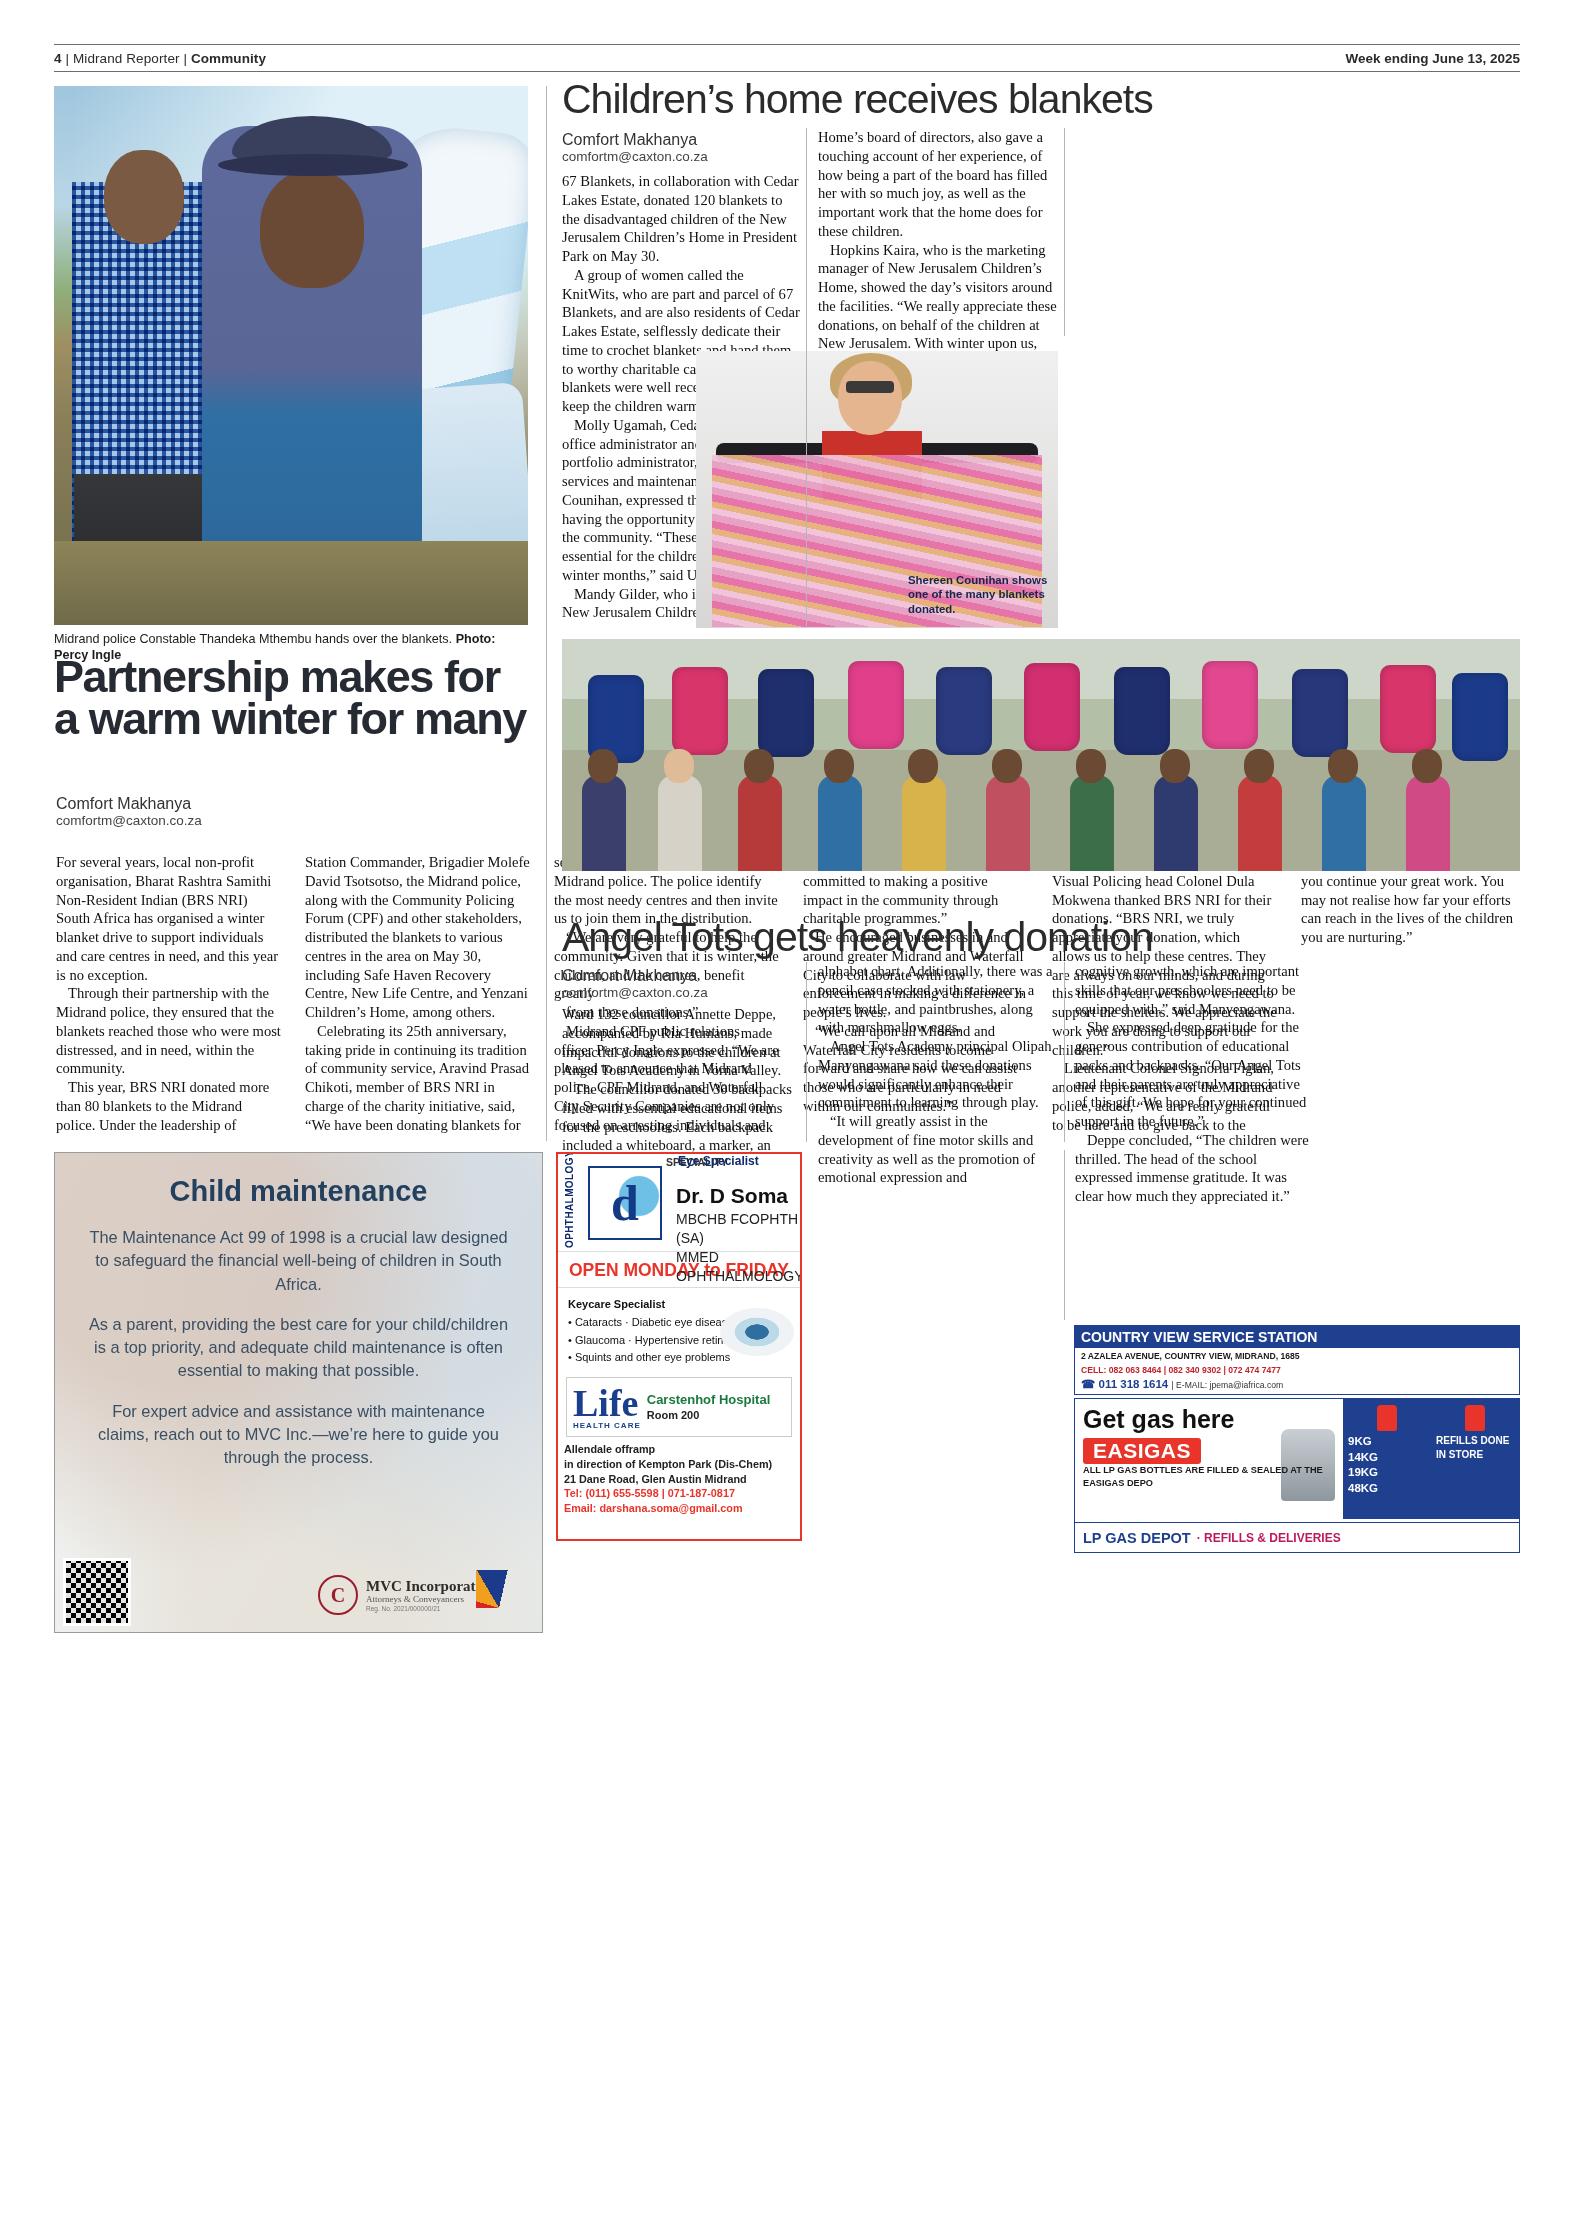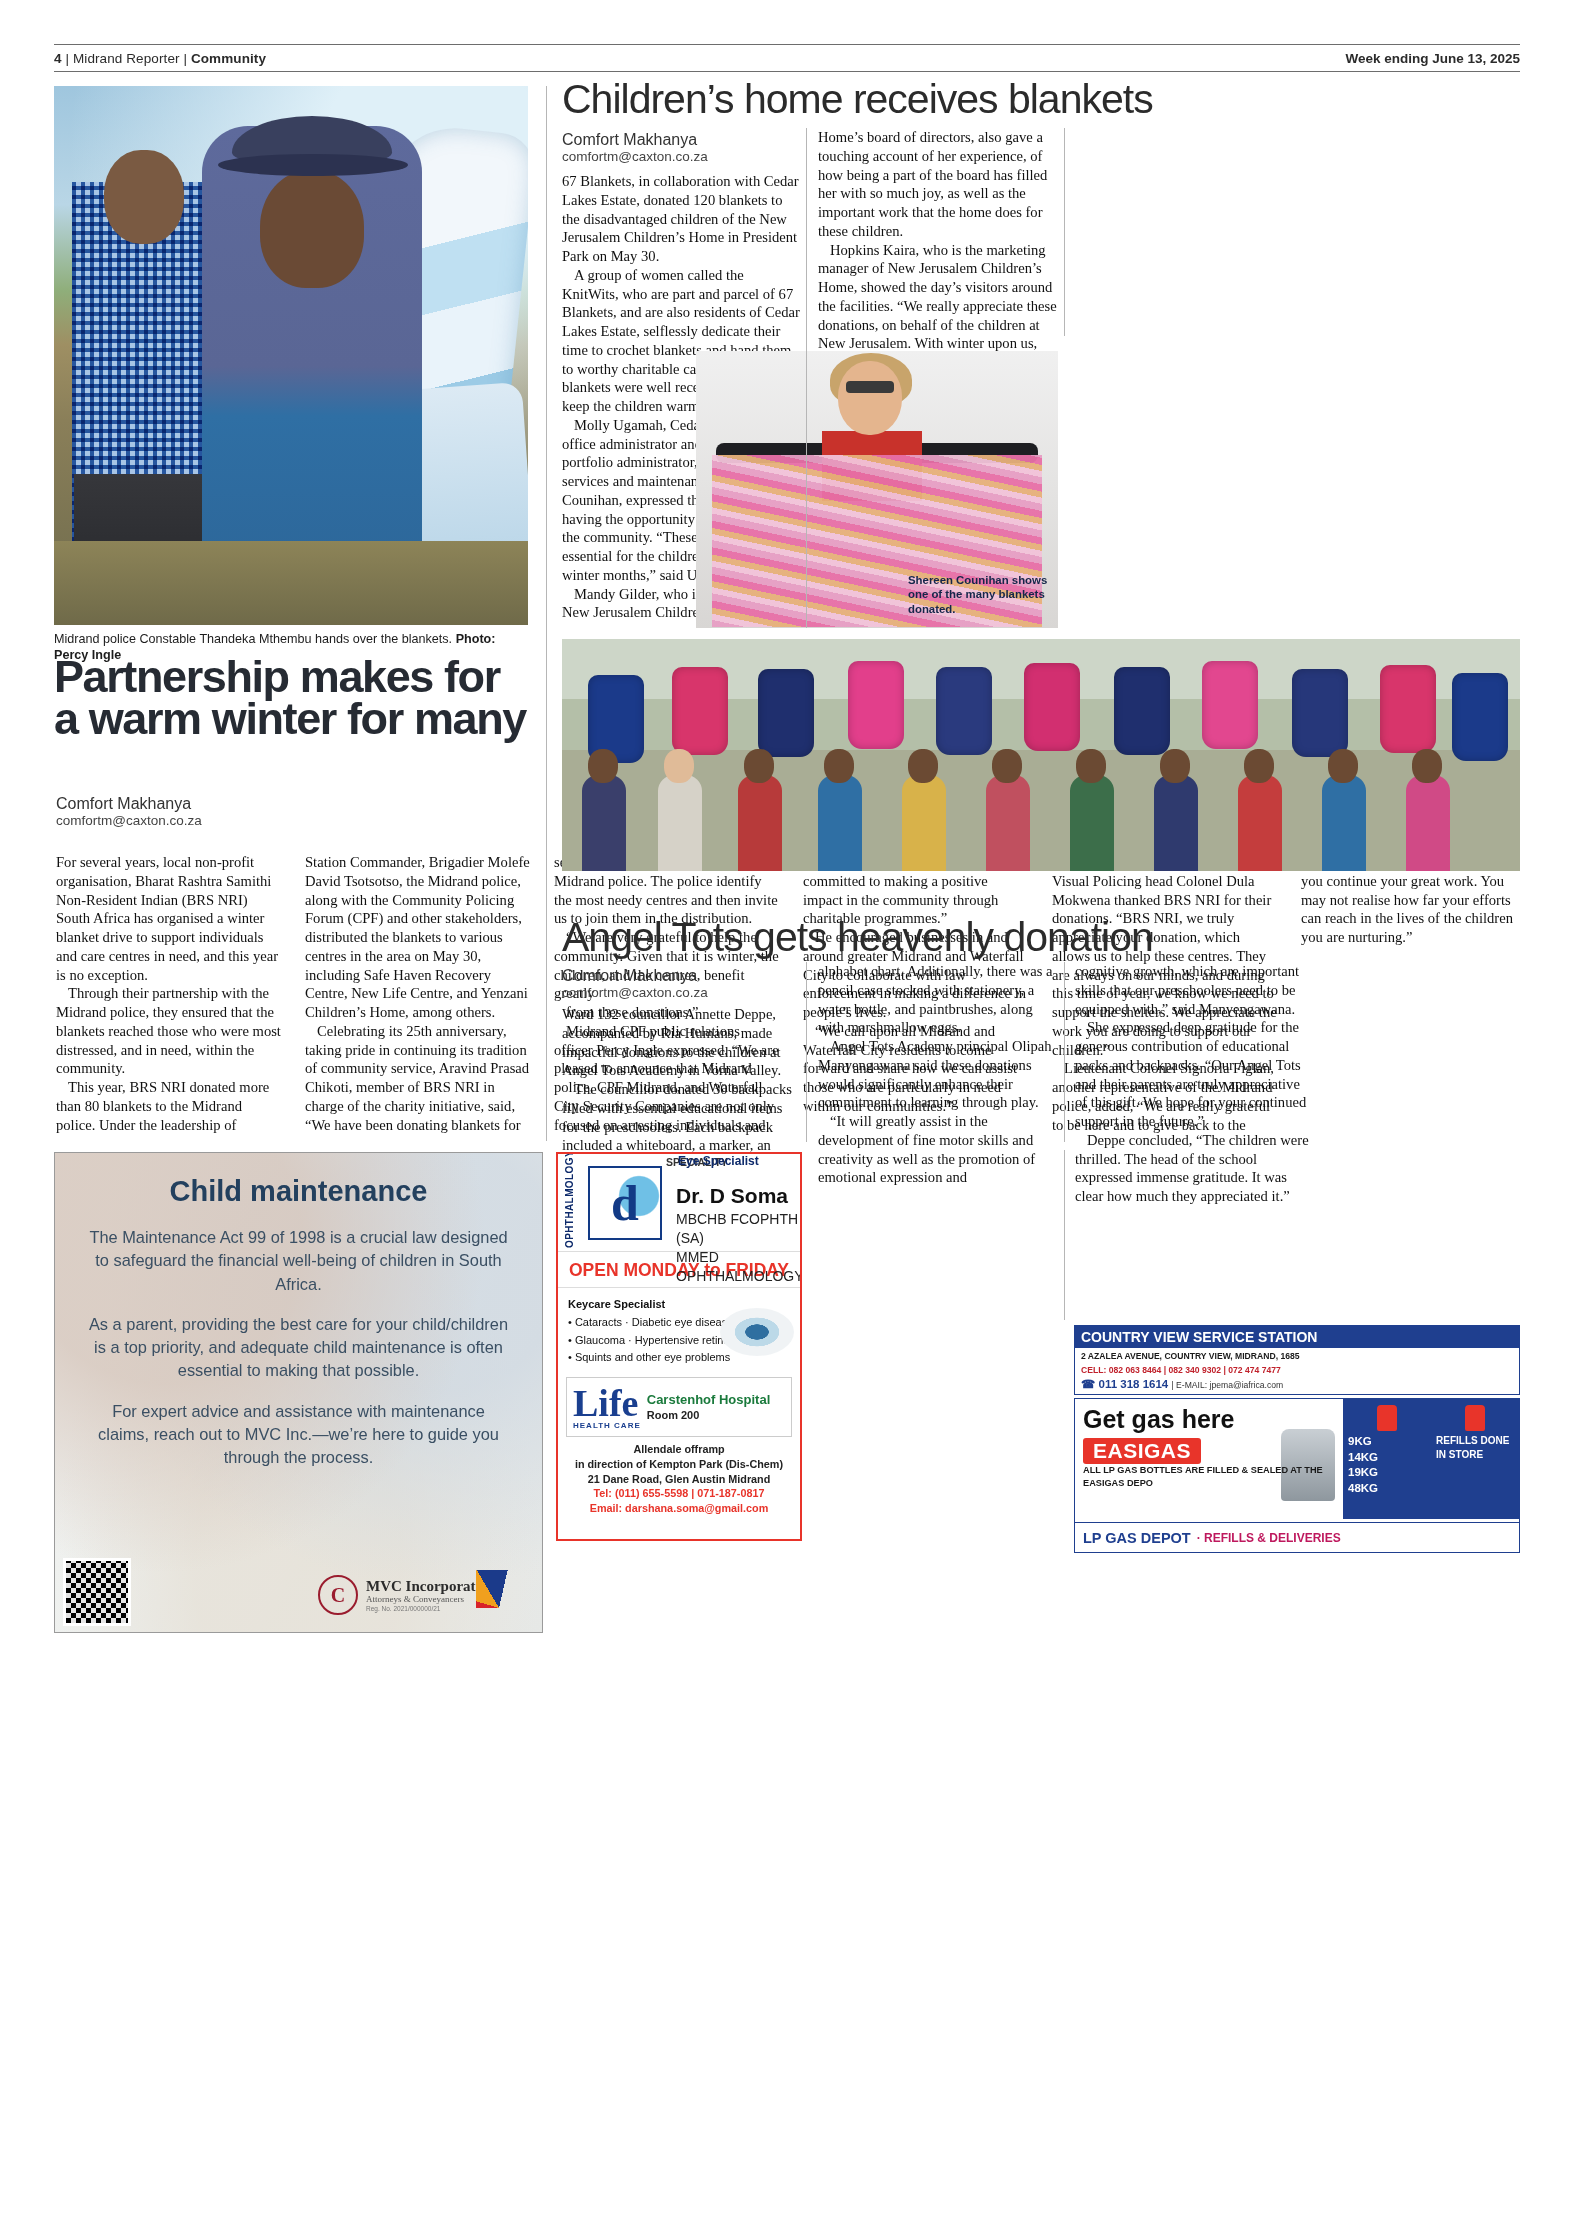--- a/index.html
+++ b/index.html
@@ -339,21 +339,21 @@
     font-family: "Liberation Serif", serif; font-size: 38px; font-weight: 700;
     color: #1a3f8f; padding-left: 6px; line-height: 1;
   }
   #adSoma .lifelogo small { display:block; font-family:"Liberation Sans",sans-serif; font-size: 8px; letter-spacing: 1px; color:#1a3f8f; }
   #adSoma .hosp {
     font-family: "Liberation Sans", sans-serif; font-size: 13px; font-weight: 700; color: #1a7a3c;
     padding-left: 6px; line-height: 1.25;
   }
   #adSoma .hosp .room { font-size: 11px; color: #222; }
   #adSoma .footerblock {
-    text-align: center; padding: 5px 6px 4px;
+    padding: 5px 6px 4px;
     font-family: "Liberation Sans", sans-serif; font-size: 10.8px; font-weight: 700;
     color: #222; line-height: 1.36;
   }
   #adSoma .footerblock .red { color: #e8342a; }
 
   
   #adCountry {
     left: 1074px; top: 1325px; width: 446px; height: 70px;
     border: 1.5px solid #1f3f8f; background: #fff;
   }

